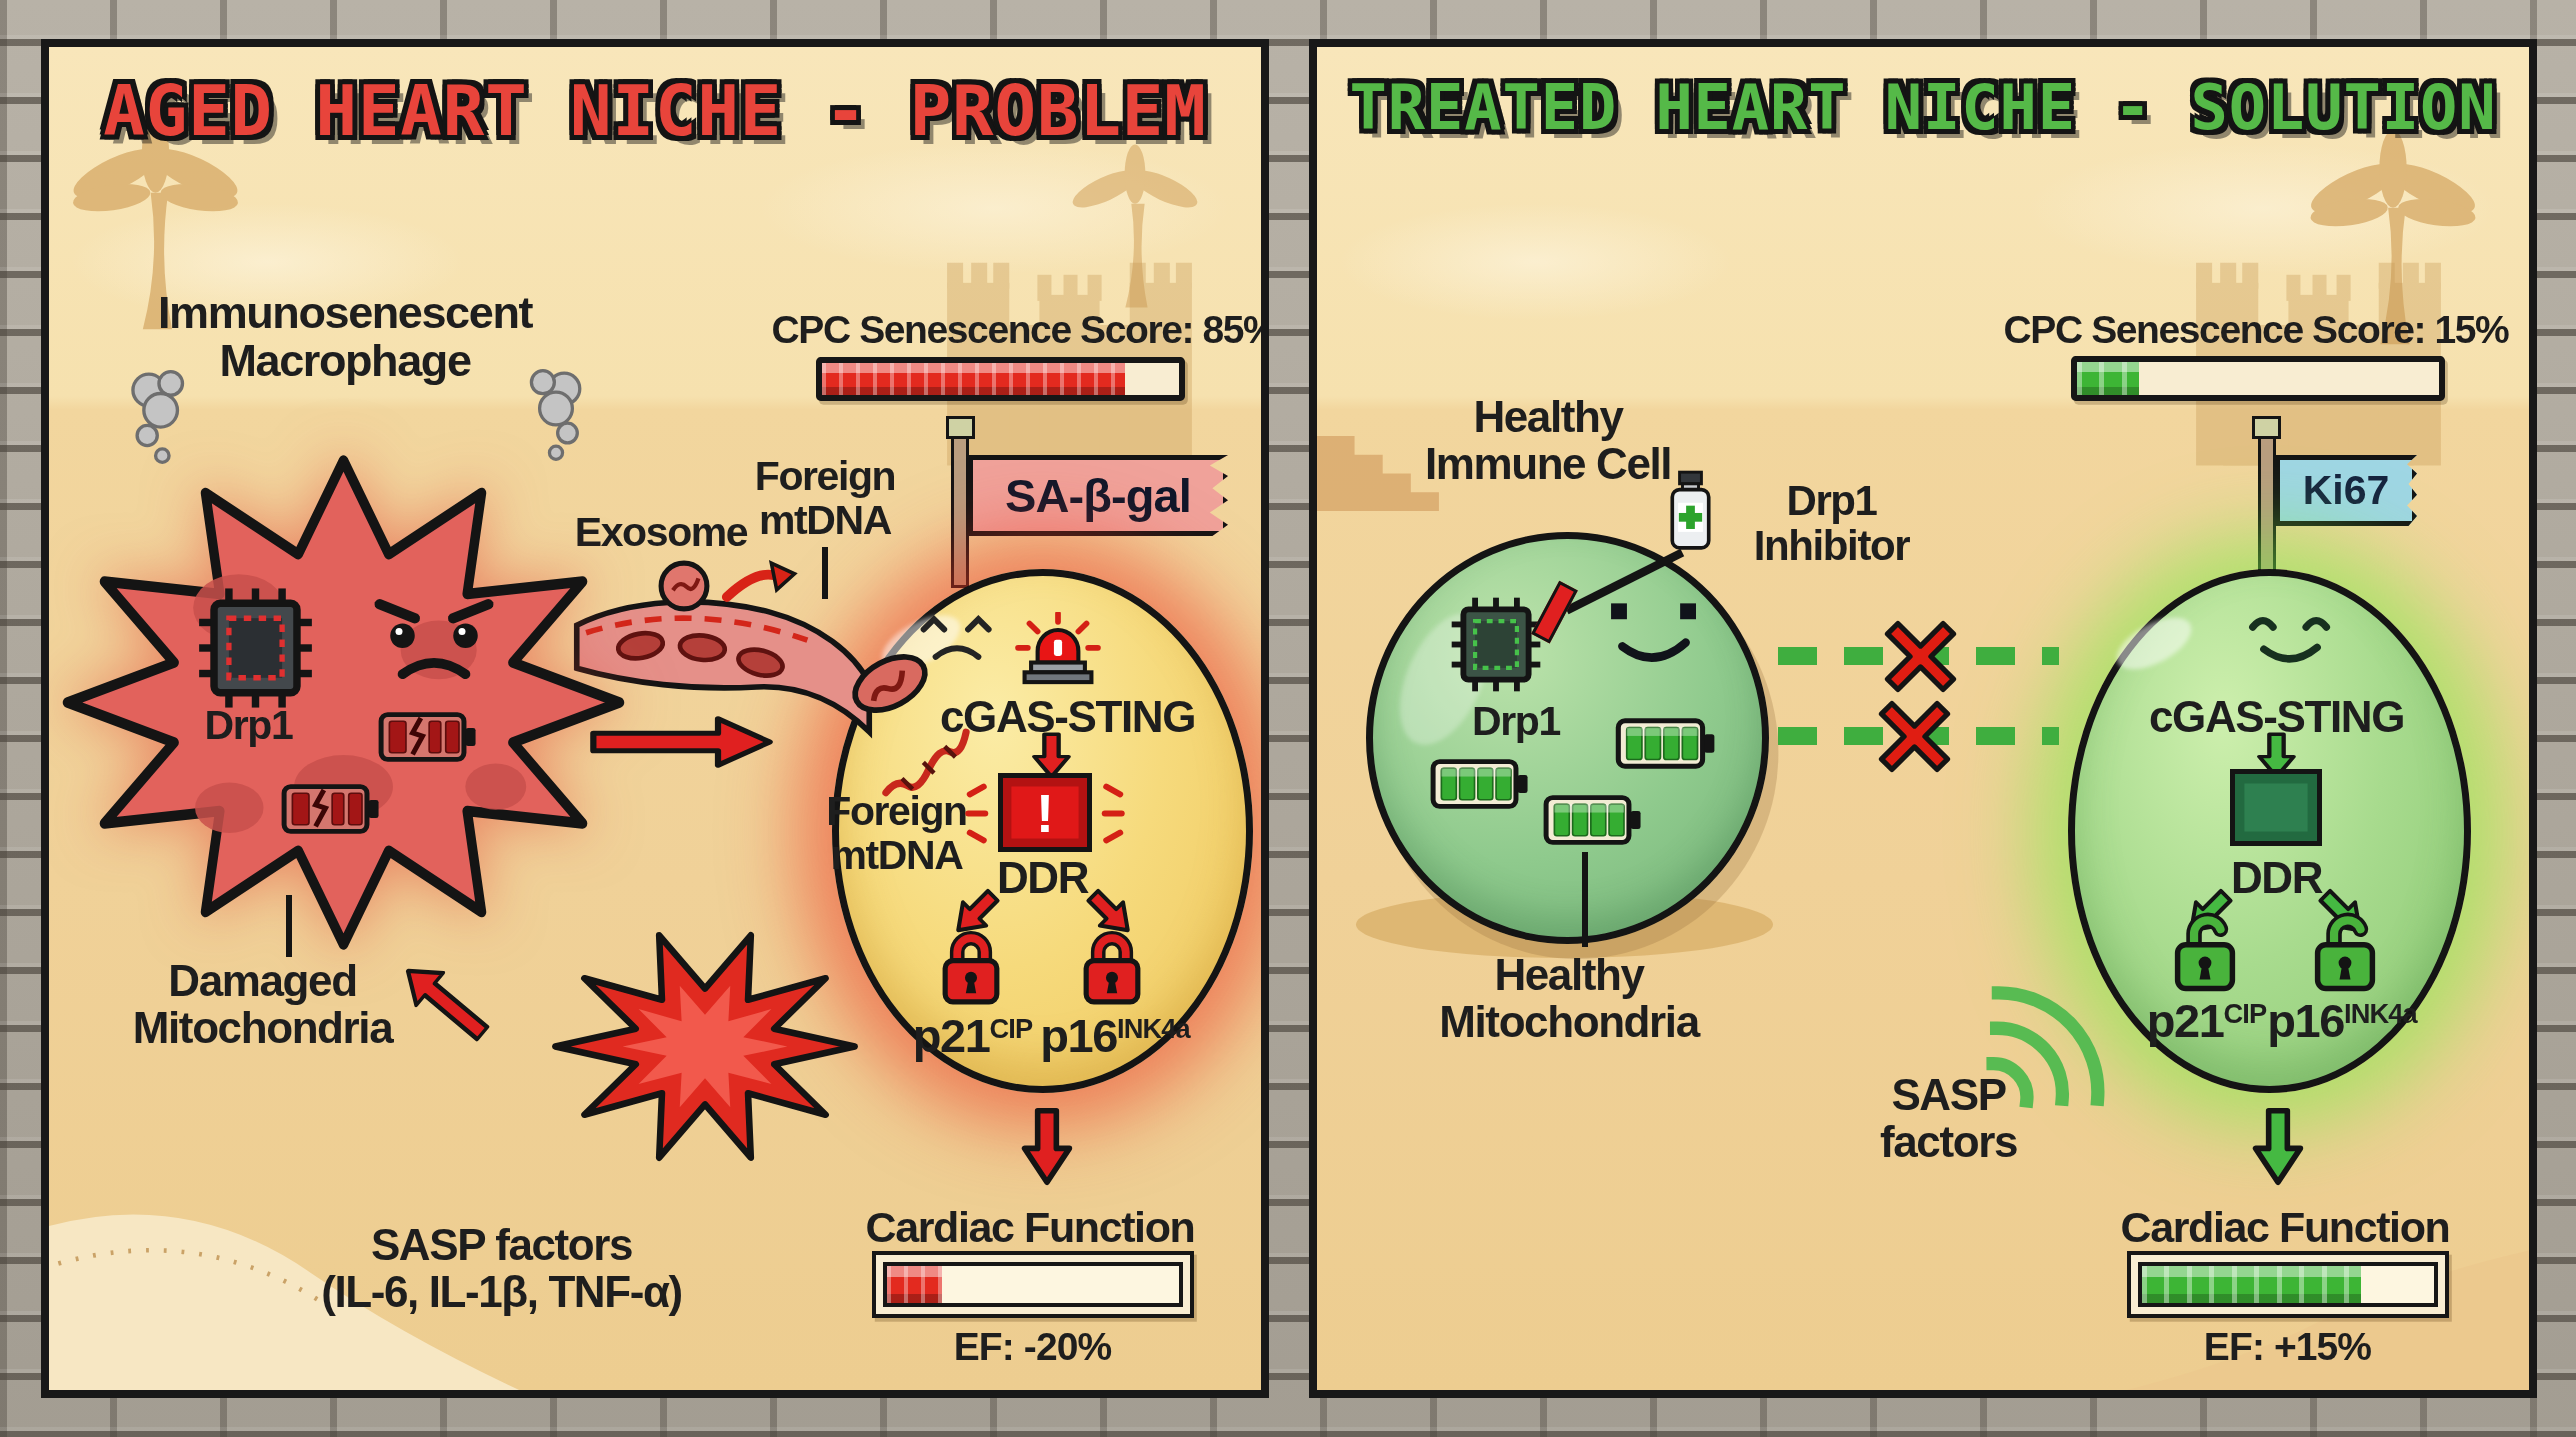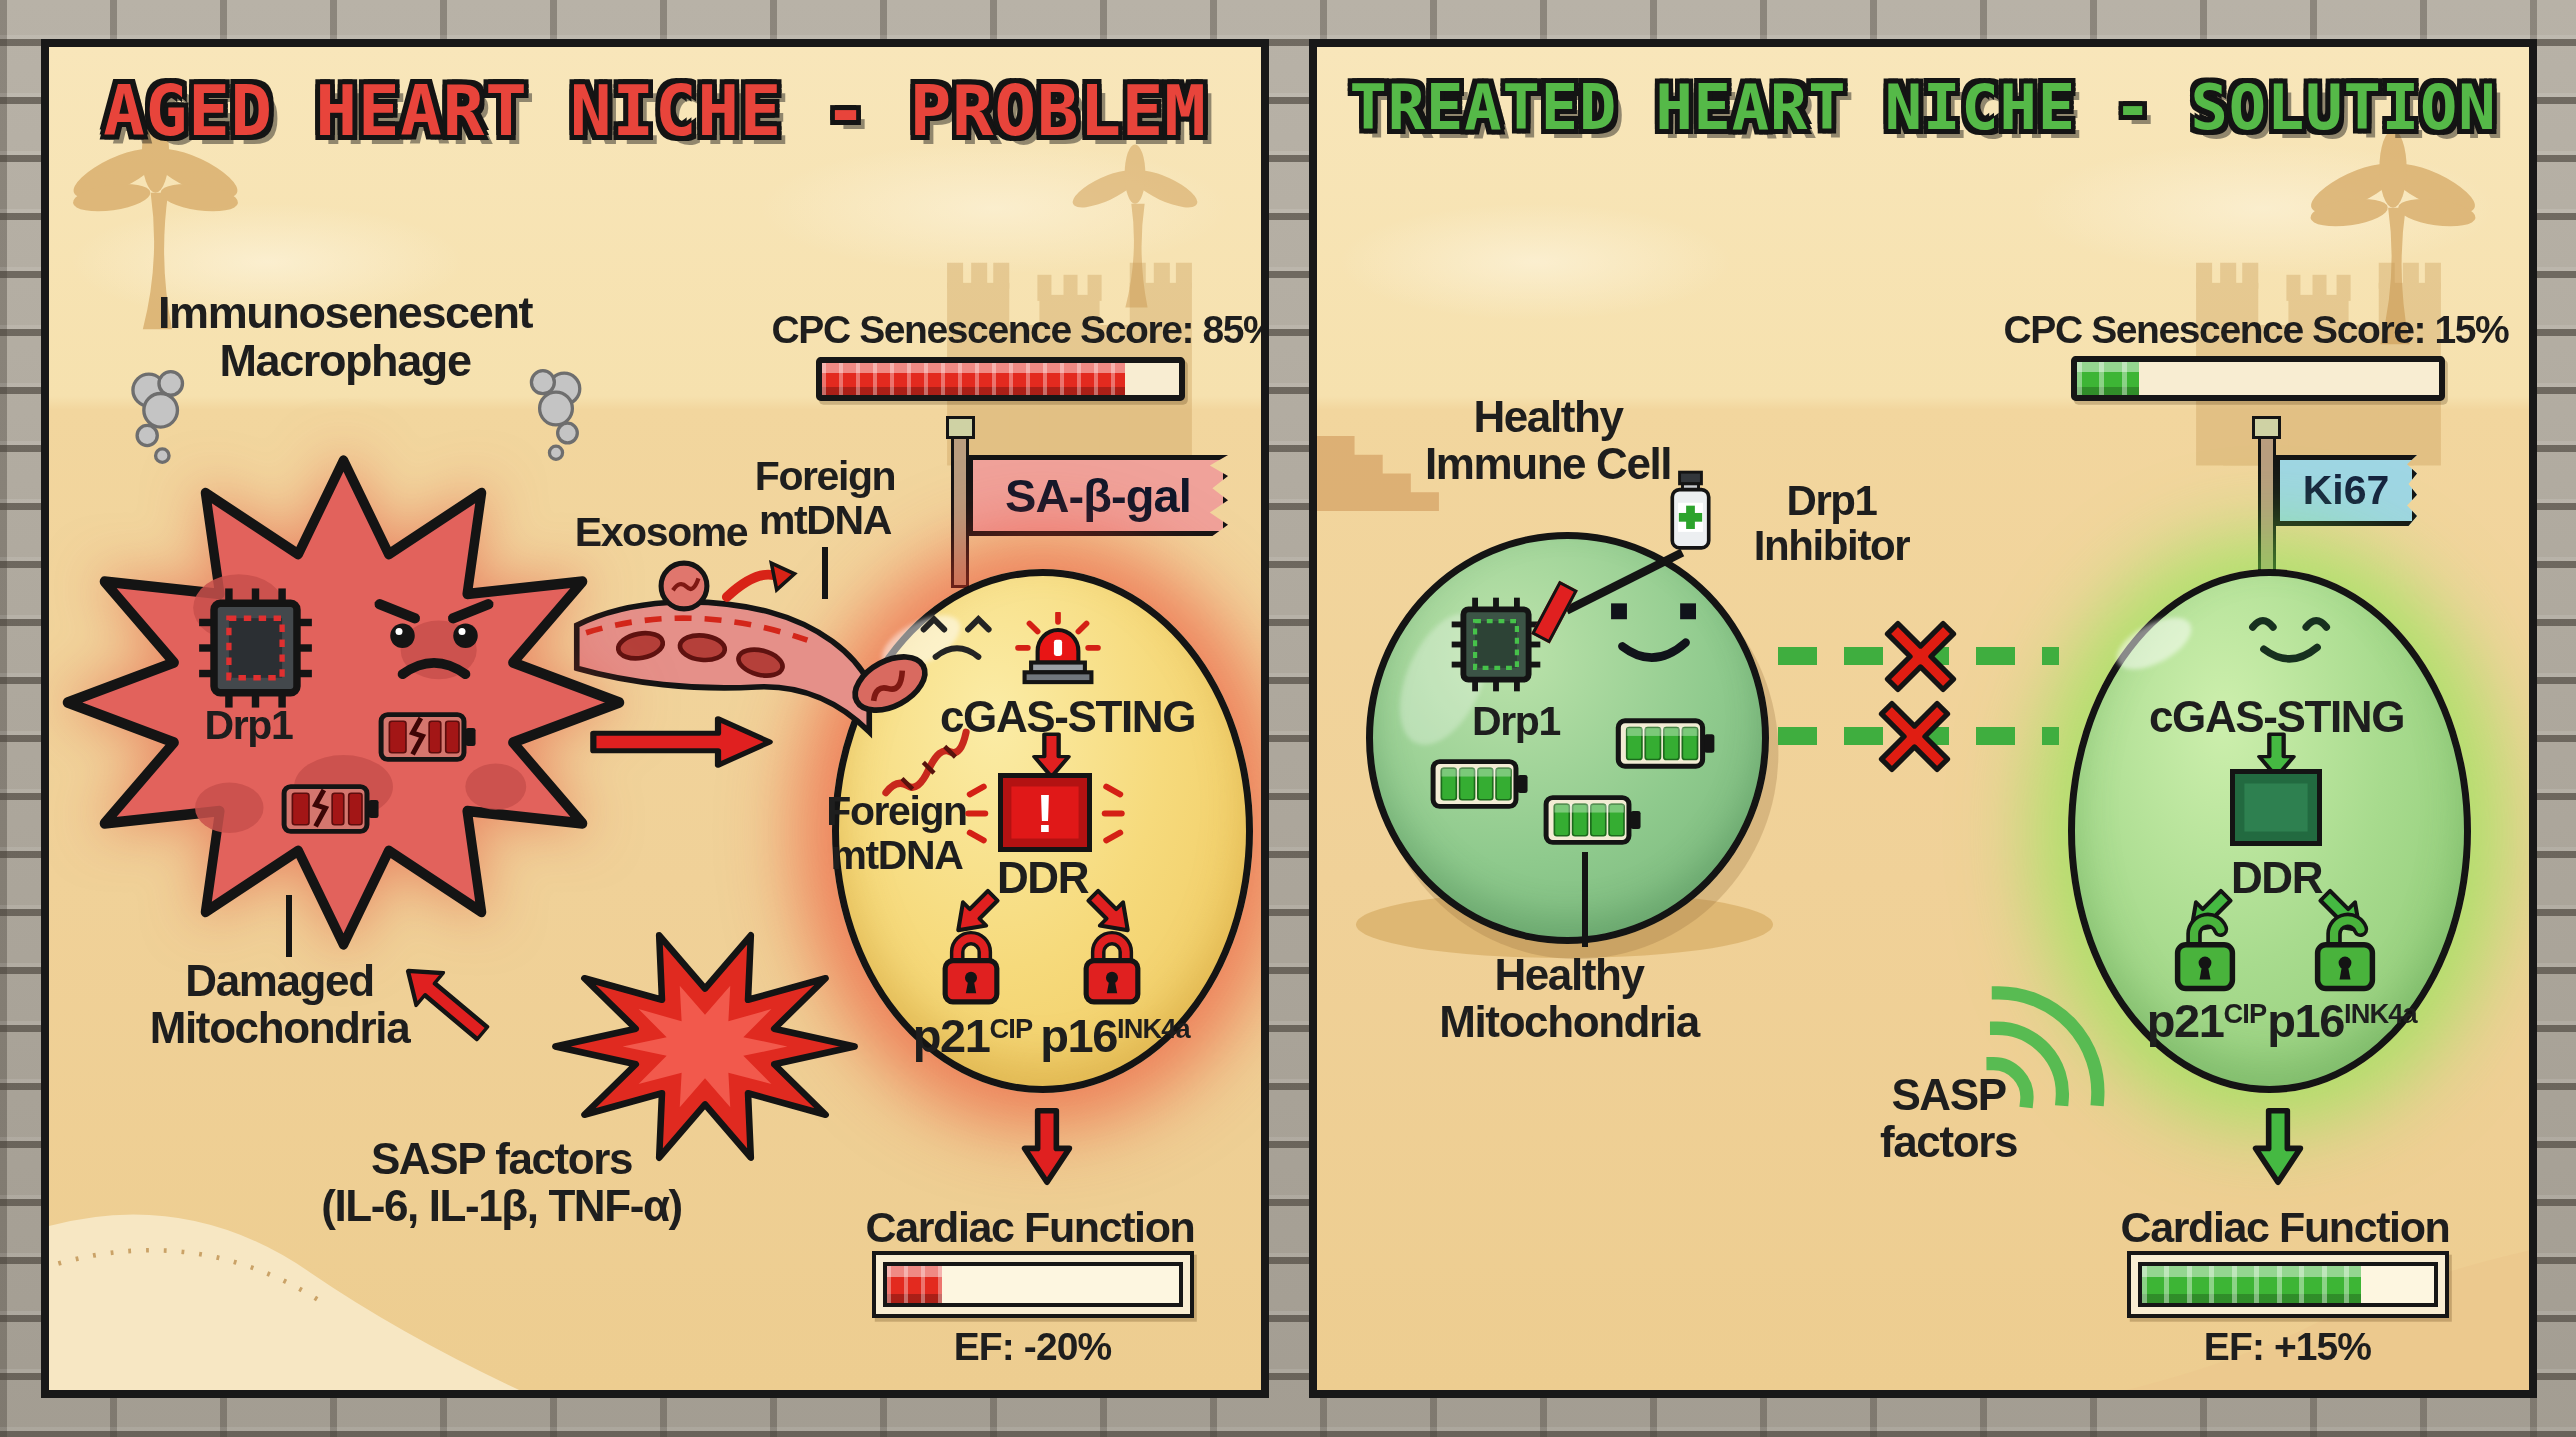--- a/index.html
+++ b/index.html
@@ -217,39 +217,39 @@
           <circle cx="64" cy="82" r="12"></circle>
           <circle cx="50" cy="106" r="8"></circle>
         </g>
       </svg>
 
     <div class="lbl" style="left:34px;top:242px;width:524px;font-size:45px">
       <div>Immunosenescent</div>
       <div>Macrophage</div>
     </div>
     <div class="conn" style="left:237px;top:848px;width:5.6px;height:62px"></div>
-    <div class="lbl" style="left:62px;top:910px;width:337px;font-size:44px">
+    <div class="lbl" style="left:45px;top:910px;width:337px;font-size:44px">
       <div>Damaged</div>
       <div>Mitochondria</div>
     </div>
 
     <svg class="abs" style="left:539px;top:666px;width:187px;height:58px" viewBox="0 0 210 80" preserveAspectRatio="none">
         <path d="M6 28 h140 v-20 L204 40 146 72 v-20 H6 z" fill="#e02020" stroke="#141414" stroke-width="7" stroke-linejoin="round"></path>
       </svg>
 
     <svg class="abs" style="left:497px;top:878px;width:318px;height:243px" viewBox="0 0 340 260" preserveAspectRatio="none">
       <polygon points="330,130 244,149 299,203 216,180 219,249 170,192 121,249 124,180 41,203 96,149 10,130 96,111 41,57 124,80 121,11 170,68 219,11 216,80 299,57 244,111" fill="#e02a20" stroke="#141414" stroke-width="7" stroke-linejoin="round"></polygon>
       <polygon points="258,130 211,140 241,170 195,158 197,195 170,164 143,195 145,158 99,170 129,140 82,130 129,120 99,90 145,103 143,65 170,96 197,65 195,103 241,90 211,120" fill="#f2594c"></polygon>
     </svg>
     <div class="abs" style="left:361px;top:884px;width:103px;height:103px;transform:rotate(-140deg)">
       <svg style="width:103px;height:52px" viewBox="0 0 210 80" preserveAspectRatio="none">
           <path d="M6 28 h140 v-20 L204 40 146 72 v-20 H6 z" fill="#e02020" stroke="#141414" stroke-width="7" stroke-linejoin="round"></path>
         </svg>
     </div>
-    <div class="lbl" style="left:256px;top:1088px;width:393px;font-size:44px">
+    <div class="lbl" style="left:256px;top:1174px;width:393px;font-size:44px">
       <div>SASP factors</div>
       <div>(IL-6, IL-1β, TNF-α)</div>
     </div>
 
     <div class="lbl" style="left:673px;top:408px;width:206px;font-size:41px">
       <div>Foreign</div>
       <div>mtDNA</div>
     </div>
     <div class="conn" style="left:773px;top:500px;width:5.6px;height:52px"></div>
 

